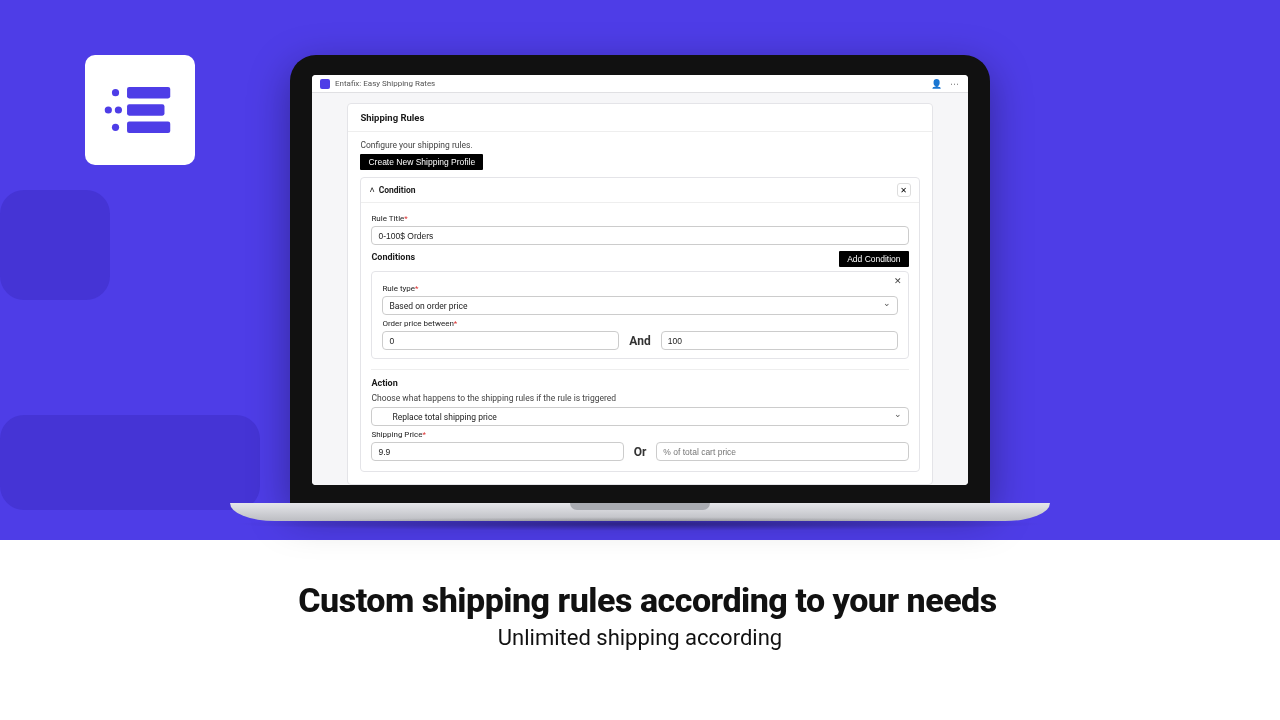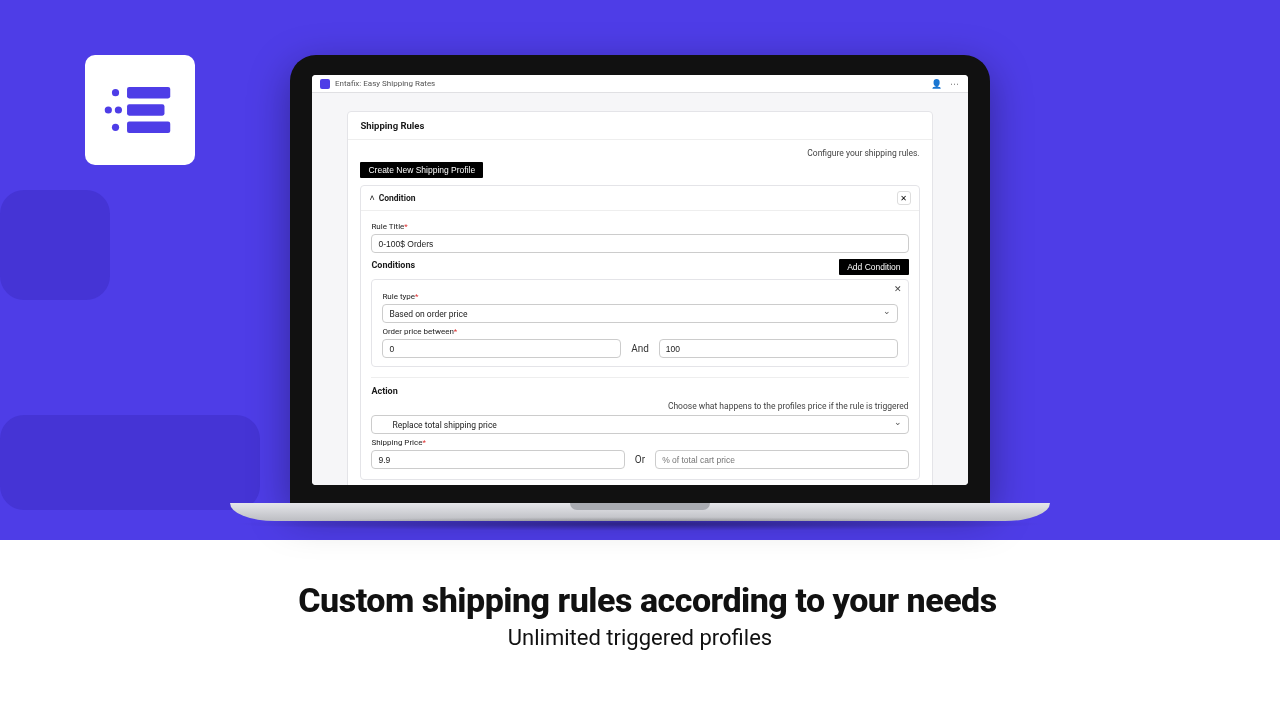--- a/index.html
+++ b/index.html
@@ -22,41 +22,41 @@
   .base::after { content:""; position:absolute; left:0; right:0; bottom:-10px; height:14px; background:radial-gradient(ellipse at center, rgba(0,0,0,.35), transparent 70%); }
 
   
   .titlebar { height:18px; background:#fff; border-bottom:1px solid #e0e0e3; display:flex; align-items:center; padding:0 8px; }
   .titlebar .tb-icon { width:10px; height:10px; background:#4e3de7; border-radius:2px; margin-right:5px; }
   .titlebar-title { font-size:8px; color:#555; flex:1; }
   .tb-right { font-size:9px; color:#666; letter-spacing:1px; }
   .tb-user { margin-right:6px; }
 
   .app-body { background:#f6f6f8; padding:10px 10px 0 10px; height:calc(100% - 18px); overflow:hidden; }
-  .card { background:#fff; border:1px solid #e4e4e8; border-radius:4px; margin:8px auto; width:92%; }
+  .card { background:#fff; border:1px solid #e4e4e8; border-radius:4px; margin:0 auto; width:92%; }
   .card-header { font-weight:700; font-size:9.5px; padding:8px 12px; border-bottom:1px solid #eee; }
   .card-body { padding:8px 12px 12px 12px; }
-  .sub { font-size:8.5px; color:#444; margin-bottom:4px;text-align:right; }
+  .sub { font-size:8.5px; color:#444; margin-bottom:4px; }
   .black-btn { display:inline-block; background:#000; color:#fff; border-radius:1px; padding:3px 8px; font-size:8.5px; border:none; cursor:pointer; }
 
   .panel { border:1px solid #e4e4e8; border-radius:4px; margin-top:7px; }
   .panel-header { display:flex; align-items:center; padding:5px 8px; border-bottom:1px solid #eee; }
   .chev { font-size:9px; margin-right:4px; }
   .panel-title { font-size:8.5px; font-weight:700; flex:1; }
   .x-btn { width:14px; height:14px; border:1px solid #ddd; border-radius:3px; display:flex; align-items:center; justify-content:center; font-size:8px; background:#fff; cursor:pointer; }
   .panel-body { padding:7px 10px 10px 10px; }
   .sect { font-size:9px; font-weight:700; margin-bottom:5px; }
   .label { font-size:8px; color:#222; margin:4px 0 3px 0; }
   .req { color:#d33; }
   .input, .select { width:100%; border:1px solid #ccc; border-radius:4px; height:19px; font-size:8.5px; padding:0 6px; background:#fff; color:#222; }
   .select { position:relative; display:flex; align-items:center; }
   .select::after { content:"⌄"; position:absolute; right:6px; top:2px; font-size:9px; color:#555; line-height:1; }
   .row { display:flex; align-items:center; gap:8px; }
   .row .half { flex:1; }
-  .and-or { font-size:10px; color:#333; padding:0 2px; white-space:nowrap; }
+  .and-or { font-size:12px; color:#333; padding:0 2px; white-space:nowrap;font-weight:bold; }
   .sect-head { display:flex; align-items:center; margin-top:6px; }
   .sect-head .spacer { flex:1; }
   .inner-panel { border:1px solid #e4e4e8; border-radius:4px; padding:8px 10px; margin-top:4px; position:relative; }
   .inner-panel .inner-x { position:absolute; right:6px; top:4px; font-size:9px; color:#444; cursor:pointer; }
 
   .hr { border:none; border-top:1px solid #eee; margin:10px 0 8px 0; }
 
   .placeholder { color:#8a8a92; }
 
   
@@ -131,21 +131,21 @@
                     <div class="row">
                       <input class="input half" value="0" style="">
                       <span class="and-or">And</span>
                       <input class="input half" value="100" style="">
                     </div>
                   </div>
 
                   <hr class="hr">
 
                   <div class="sect">Action</div>
-                  <div class="sub">Choose what happens to the profiles price if the rule is triggered</div>
+                  <div class="sub">Choose what happens to the shipping rules if the rule is triggered</div>
                   <div class="select" style="margin-top:4px;padding-left:20px;">
                       <span>Replace total shipping price</span>
                     </div>
 
                   <div class="label"><span>Shipping Price</span><span class="req">*</span></div>
                   <div class="row">
                     <input class="input half" value="9.9" style="">
                     <span class="and-or">Or</span>
                     <input class="input half placeholder" readonly="" placeholder="% of total cart price" style="">
                   </div>
@@ -154,14 +154,14 @@
             </div>
           </div>
         </div>
 
       </div>
     </div>
     <div class="base"></div>
   </div>
 
   <div class="headline">Custom shipping rules according to your needs</div>
-  <div class="subhead">Unlimited triggered profiles</div>
+  <div class="subhead">Unlimited shipping according</div>
 </div>
 
 </body></html>

